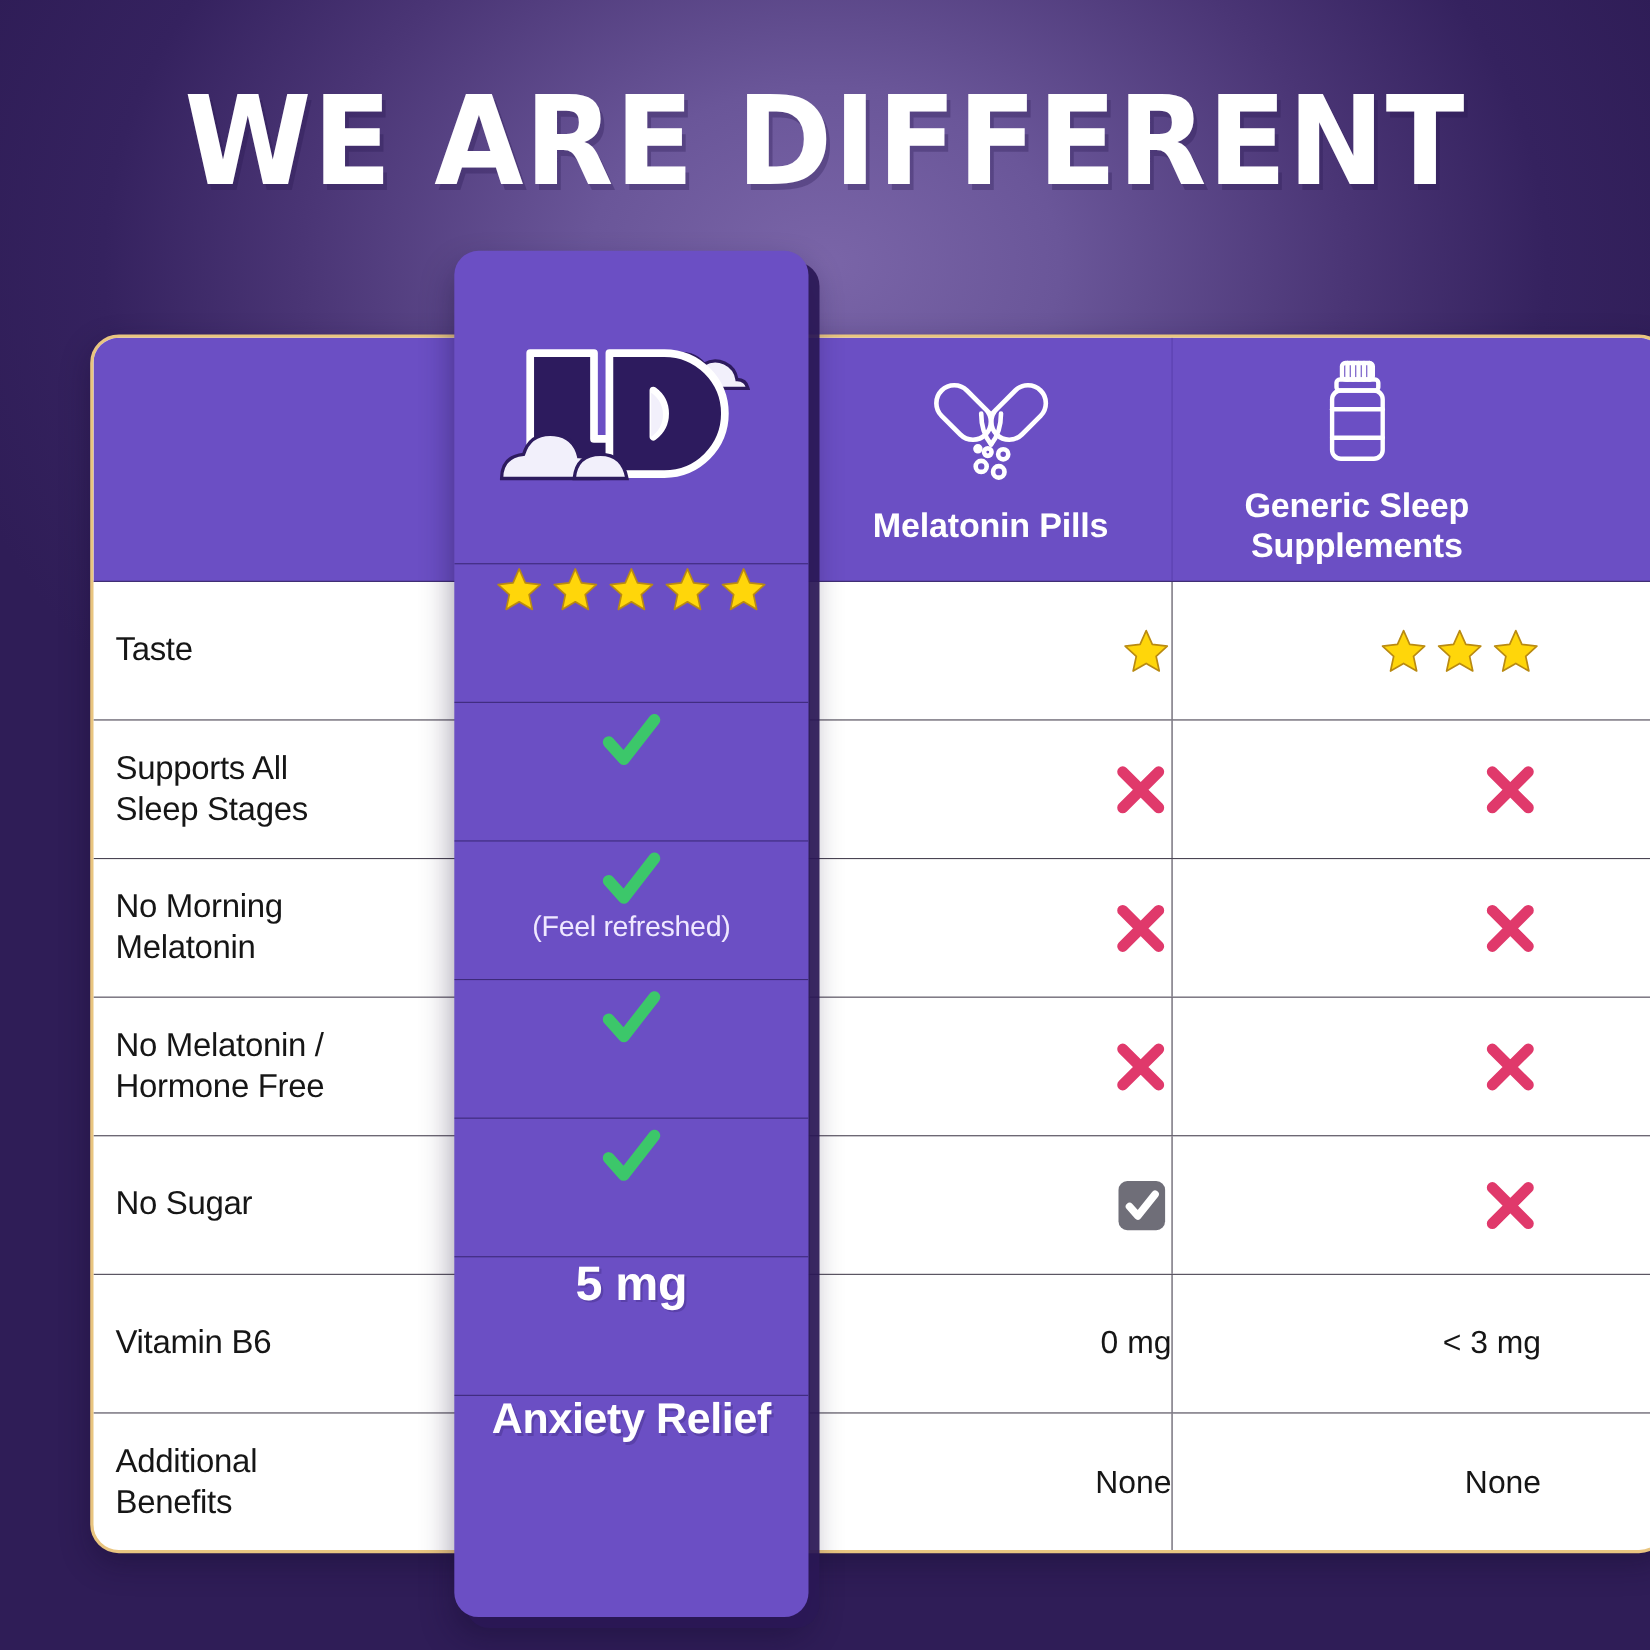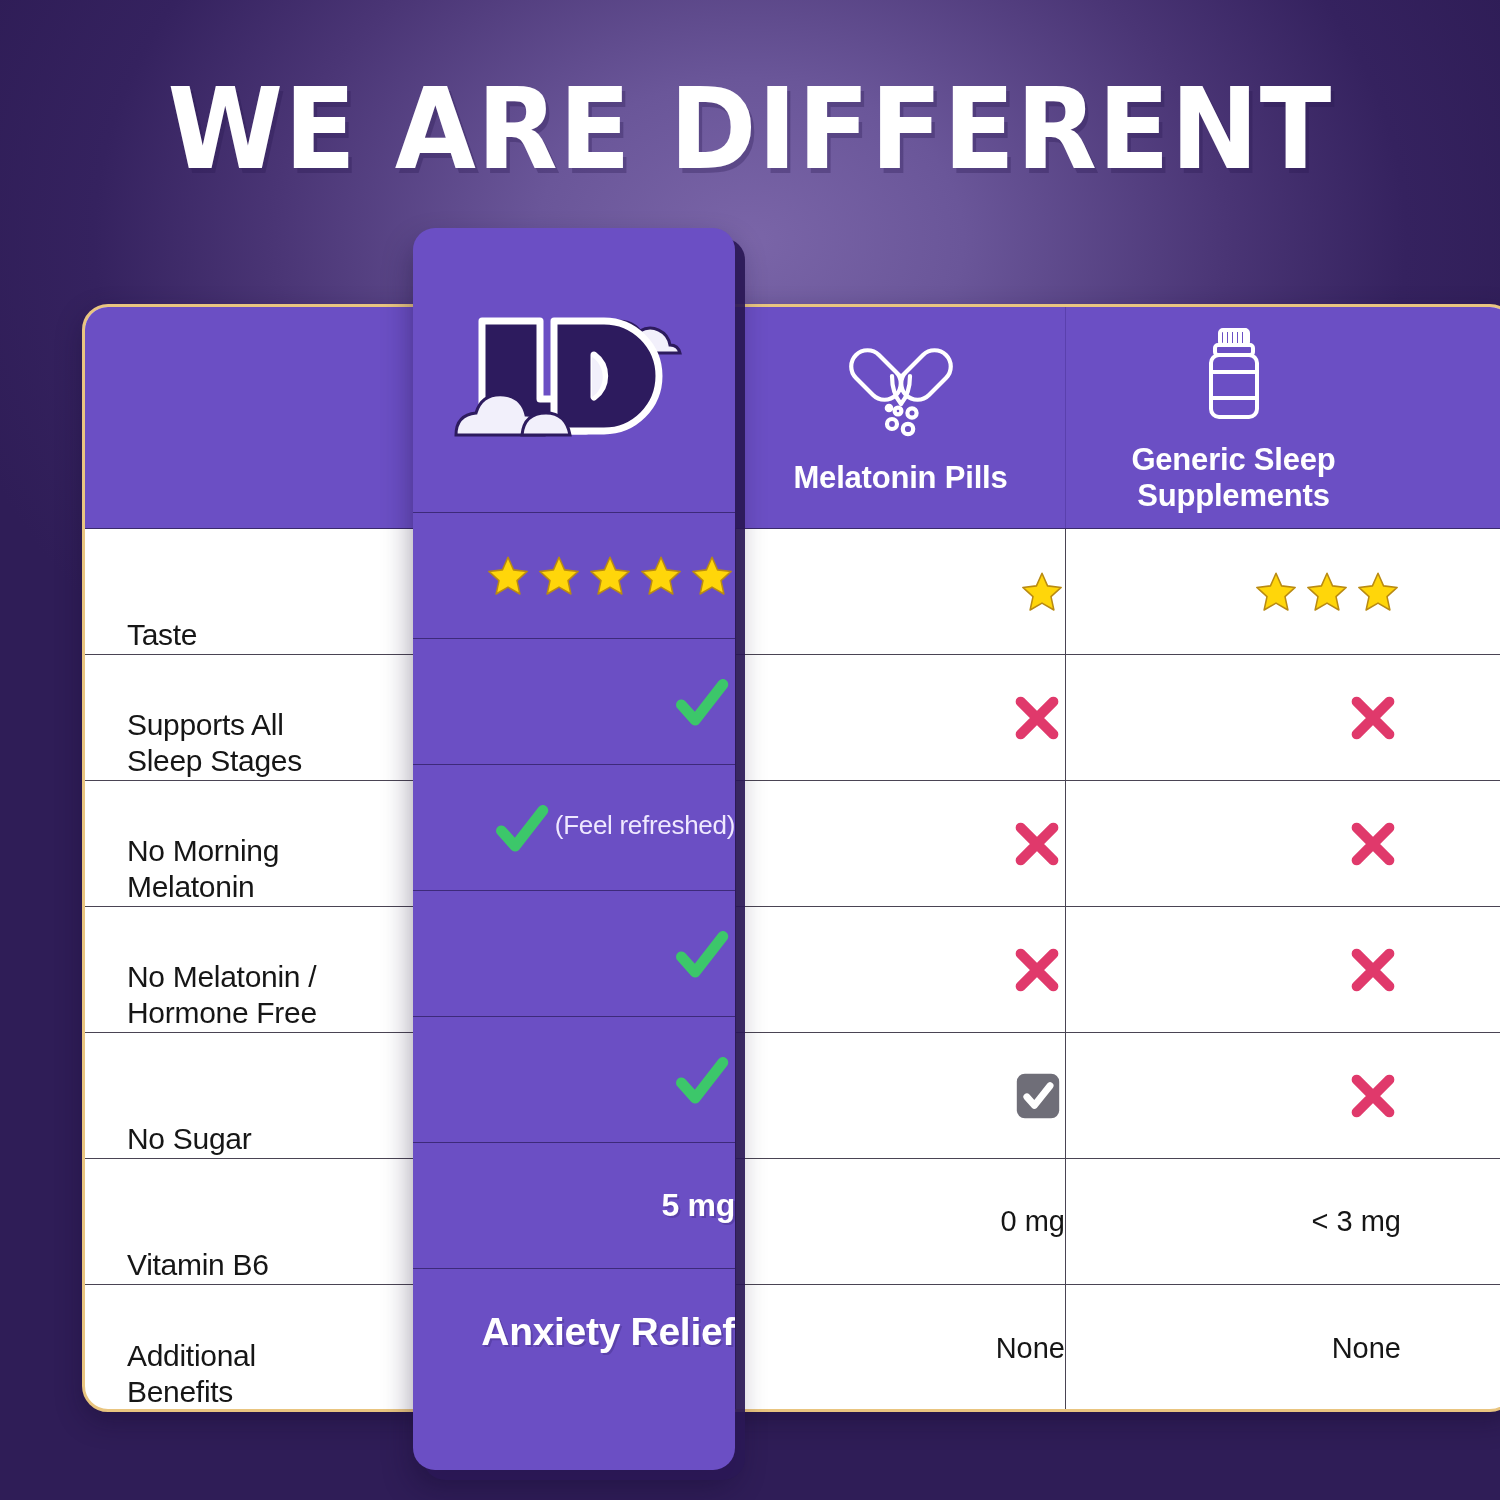--- a/index.html
+++ b/index.html
@@ -61,21 +61,21 @@
   .trow:last-child { border-bottom: none; }
 
   .cell {
     display: flex;
     align-items: center;
     justify-content: flex-end;
     position: relative;
     min-width: 0;
   }
 
-  .c-label  { width: 322px; justify-content: flex-start; padding-left: 42px; align-items: flex-end; }
+  .c-label  { width: 322px; justify-content: flex-start; padding-left: 20px; }
   .c-ld     { width: 328px; }
   .c-mel    { width: 330px; border-left: 1.6px solid #4a4453; }
   .c-gen    { width: 336px; border-left: 1.6px solid #4a4453; }
 
   
   #header-row {
     height: 222px;
     background: #6b4fc4;
     border-bottom: 1.6px solid #3a2a6b;
   }
@@ -128,40 +128,41 @@
   #ld-head {
     height: 284px;
     display: flex;
     align-items: center;
     justify-content: center;
   }
 
   .ld-row {
     height: 126px;
     display: flex;
+    flex-direction: column;
     align-items: center;
-    justify-content: flex-end;
+    justify-content: flex-start;
     border-top: 1.6px solid #3d2a7a;
     position: relative;
   }
 
   .ld-note {
     color: #efe8ff;
     font-size: 26px;
     margin-top: -4px;
     letter-spacing: -0.3px;
   }
 
   .ld-text {
     color: #ffffff;
     font-weight: 700;
     letter-spacing: -0.3px;
     text-shadow: 2px 2px 0 rgba(40,22,90,0.25);
   }
-  .ld-text.big { font-size: 32px; }
+  .ld-text.big { font-size: 44px; }
   .ld-text.mid { font-size: 39px; }
 
   
   .stars { display: flex; gap: 5px; align-items: center; justify-content: center; }
   .star {
     width: 46px; height: 46px;
     display: inline-block;
   }
 
   .check-green { width: 66px; height: 66px; display: block; }

